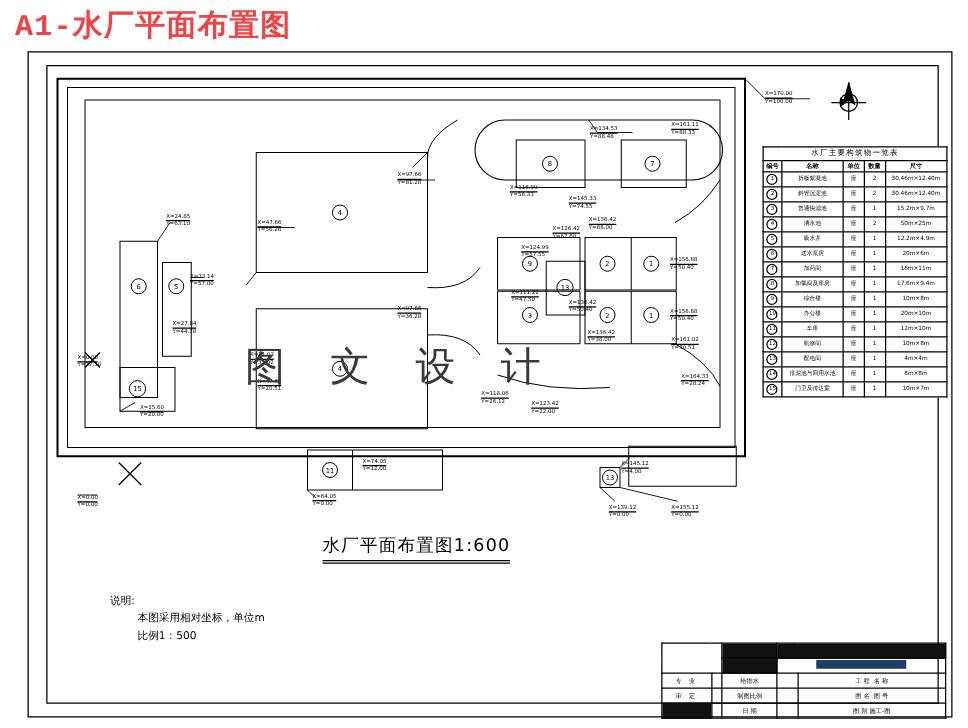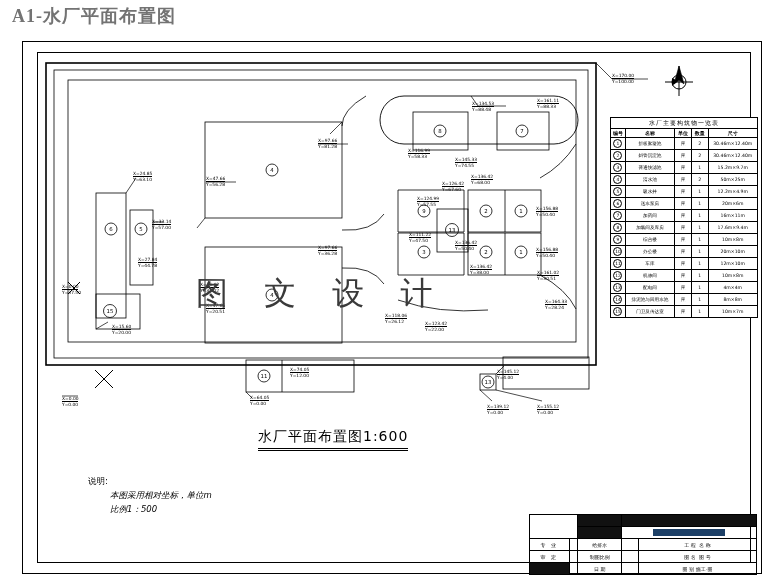--- a/index.html
+++ b/index.html
@@ -13,24 +13,24 @@
     position: relative;
     font-family: "DejaVu Sans", "Liberation Sans", sans-serif;
     overflow: hidden;
   }
 
   
   #doc-title {
     position: absolute;
     left: 12px;
     top: 4px;
-    font-family: Liberation Serif, serif;
-    font-size: 18px;
+    font-family: Liberation Mono, monospace;
+    font-size: 24px;
     font-weight: bold;
-    color: #737373;
+    color: #ef4444;
     letter-spacing: 1px;
     white-space: nowrap;
   }
 
   
   #sheet {
     position: absolute;
     left: 22px;
     top: 41px;
     width: 740px;
@@ -96,21 +96,21 @@
   
   #notes {
     position: absolute;
     left: 88px;
     top: 474px;
     font-size: 8.5px;
     line-height: 14px;
     color: #000;
     white-space: nowrap;
   }
-  #notes .indent { padding-left: 22px; display: block; font-style: italic; }
+  #notes .indent { padding-left: 22px; display: block; }
 
   
   #equip-table {
     position: absolute;
     left: 610px;
     top: 117px;
     width: 148px;
     border-collapse: collapse;
     background: #fff;
   }

